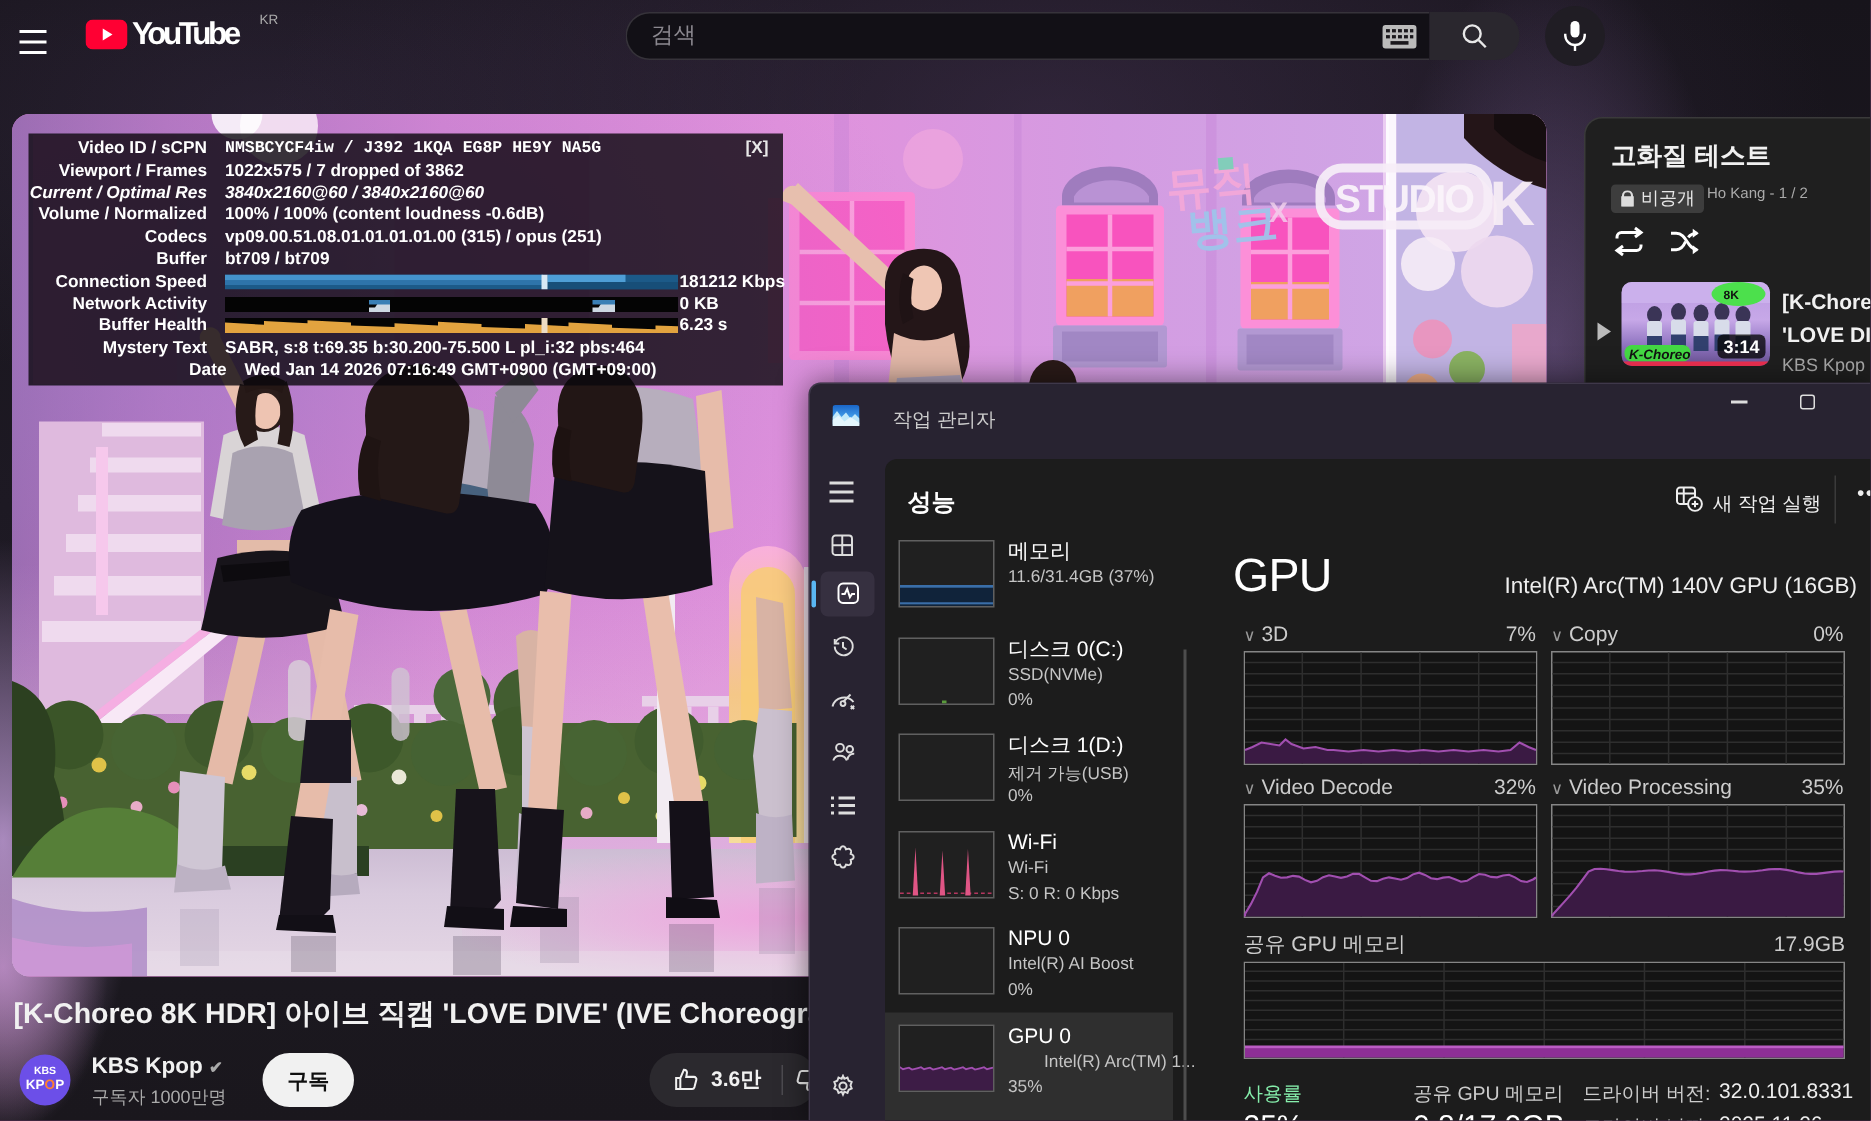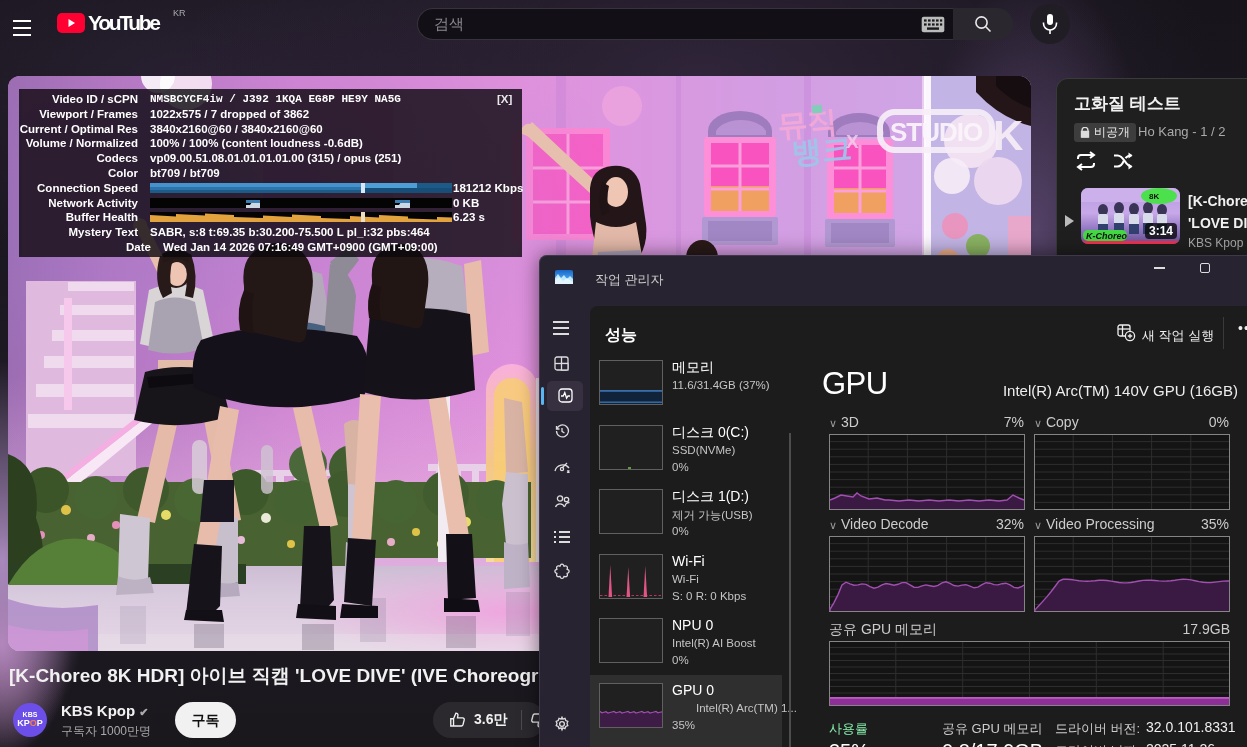--- a/index.html
+++ b/index.html
@@ -402,34 +402,34 @@
     <div id="stats">
       <div class="srow" style="top:4px;">
           <span class="slab">Video ID / sCPN</span>
           <span class="sval" style="font-family:'Liberation Mono',monospace; font-size:11px;">NMSBCYCF4iw / J392 1KQA EG8P HE9Y NA5G</span>
           <span style="position:absolute; left:478px; color:#e8e8e8;">[X]</span>
         </div>
       <div class="srow" style="top:18.8px;">
           <span class="slab">Viewport / Frames</span>
           <span class="sval">1022x575 / 7 dropped of 3862</span>
         </div>
-      <div class="srow" style="top:33.6px;">
+      <div class="srow" style="top:33.6px;font-style:italic;">
           <span class="slab">Current / Optimal Res</span>
           <span class="sval">3840x2160@60 / 3840x2160@60</span>
         </div>
       <div class="srow" style="top:48.4px;">
           <span class="slab">Volume / Normalized</span>
           <span class="sval">100% / 100% (content loudness -0.6dB)</span>
         </div>
       <div class="srow" style="top:63.2px;">
           <span class="slab">Codecs</span>
           <span class="sval">vp09.00.51.08.01.01.01.01.00 (315) / opus (251)</span>
         </div>
       <div class="srow" style="top:78px;">
-          <span class="slab">Color</span>
+          <span class="slab">Buffer</span>
           <span class="sval">bt709 / bt709</span>
         </div>
       <div class="srow" style="top:92.8px;">
           <span class="slab">Connection Speed</span>
         <svg class="sval" style="position:absolute; top:1px;" width="302" height="10">
             <rect width="302" height="10" fill="#1c5a88"></rect>
             <rect x="0" y="0" width="212" height="4" fill="#4493cc"></rect>
             <rect x="0" y="4" width="212" height="3" fill="#2e74aa"></rect>
             <rect x="215" y="0" width="52" height="5" fill="#4e9ed6"></rect>
             <rect x="215" y="5" width="87" height="5" fill="#174e78"></rect>
@@ -470,21 +470,21 @@
 
   <div id="plist">
     <div class="abs" style="left:17px; top:13px; color:#f1f1f1; font-size:17px; font-weight:bold;">고화질 테스트</div>
     <div class="abs" style="left:17px; top:44px; height:19px; background:#3d3d3d; border-radius:3px; padding:0 6px; display:flex; align-items:center; gap:4px;">
       <svg width="10" height="11" viewBox="0 0 10 11">
           <path d="M2 4.5 V3.4 a3 3 0 0 1 6 0 V4.5 M1.5 4.5 h7 v5.5 h-7 z" fill="none" stroke="#ddd" stroke-width="1.4"></path>
           <rect x="1.5" y="4.5" width="7" height="6" fill="#ddd"></rect>
         </svg>
       <span style="color:#e8e8e8; font-size:12px;">비공개</span>
     </div>
-    <div class="abs" style="left:81px; top:45px; color:#aaa; font-size:13px;">Ho Kang - 1 / 2</div>
+    <div class="abs" style="left:81px; top:45px; color:#aaa; font-size:10px;">Ho Kang - 1 / 2</div>
     <svg class="abs" style="left:17px; top:70px;" width="24" height="24" viewBox="0 0 24 24" fill="none" stroke="#fff" stroke-width="2">
       <path d="M4 10 v-1 a3 3 0 0 1 3 -3 h12"></path>
         <path d="M16 3 l4 3 l-4 3"></path>
       <path d="M20 14 v1 a3 3 0 0 1 -3 3 h-12"></path>
         <path d="M8 21 l-4 -3 l4 -3"></path>
     </svg>
     <svg class="abs" style="left:54px; top:70px;" width="24" height="24" viewBox="0 0 24 24" fill="none" stroke="#fff" stroke-width="2">
       <path d="M3 6.5 h3.5 c7 0 7.5 11 14 11"></path>
         <path d="M3 17.5 h3.5 c3.2 0 5 -2.6 6.2 -5.5"></path>
         <path d="M14.5 9.2 c1.4 -1.8 3.2 -2.7 6 -2.7"></path>

